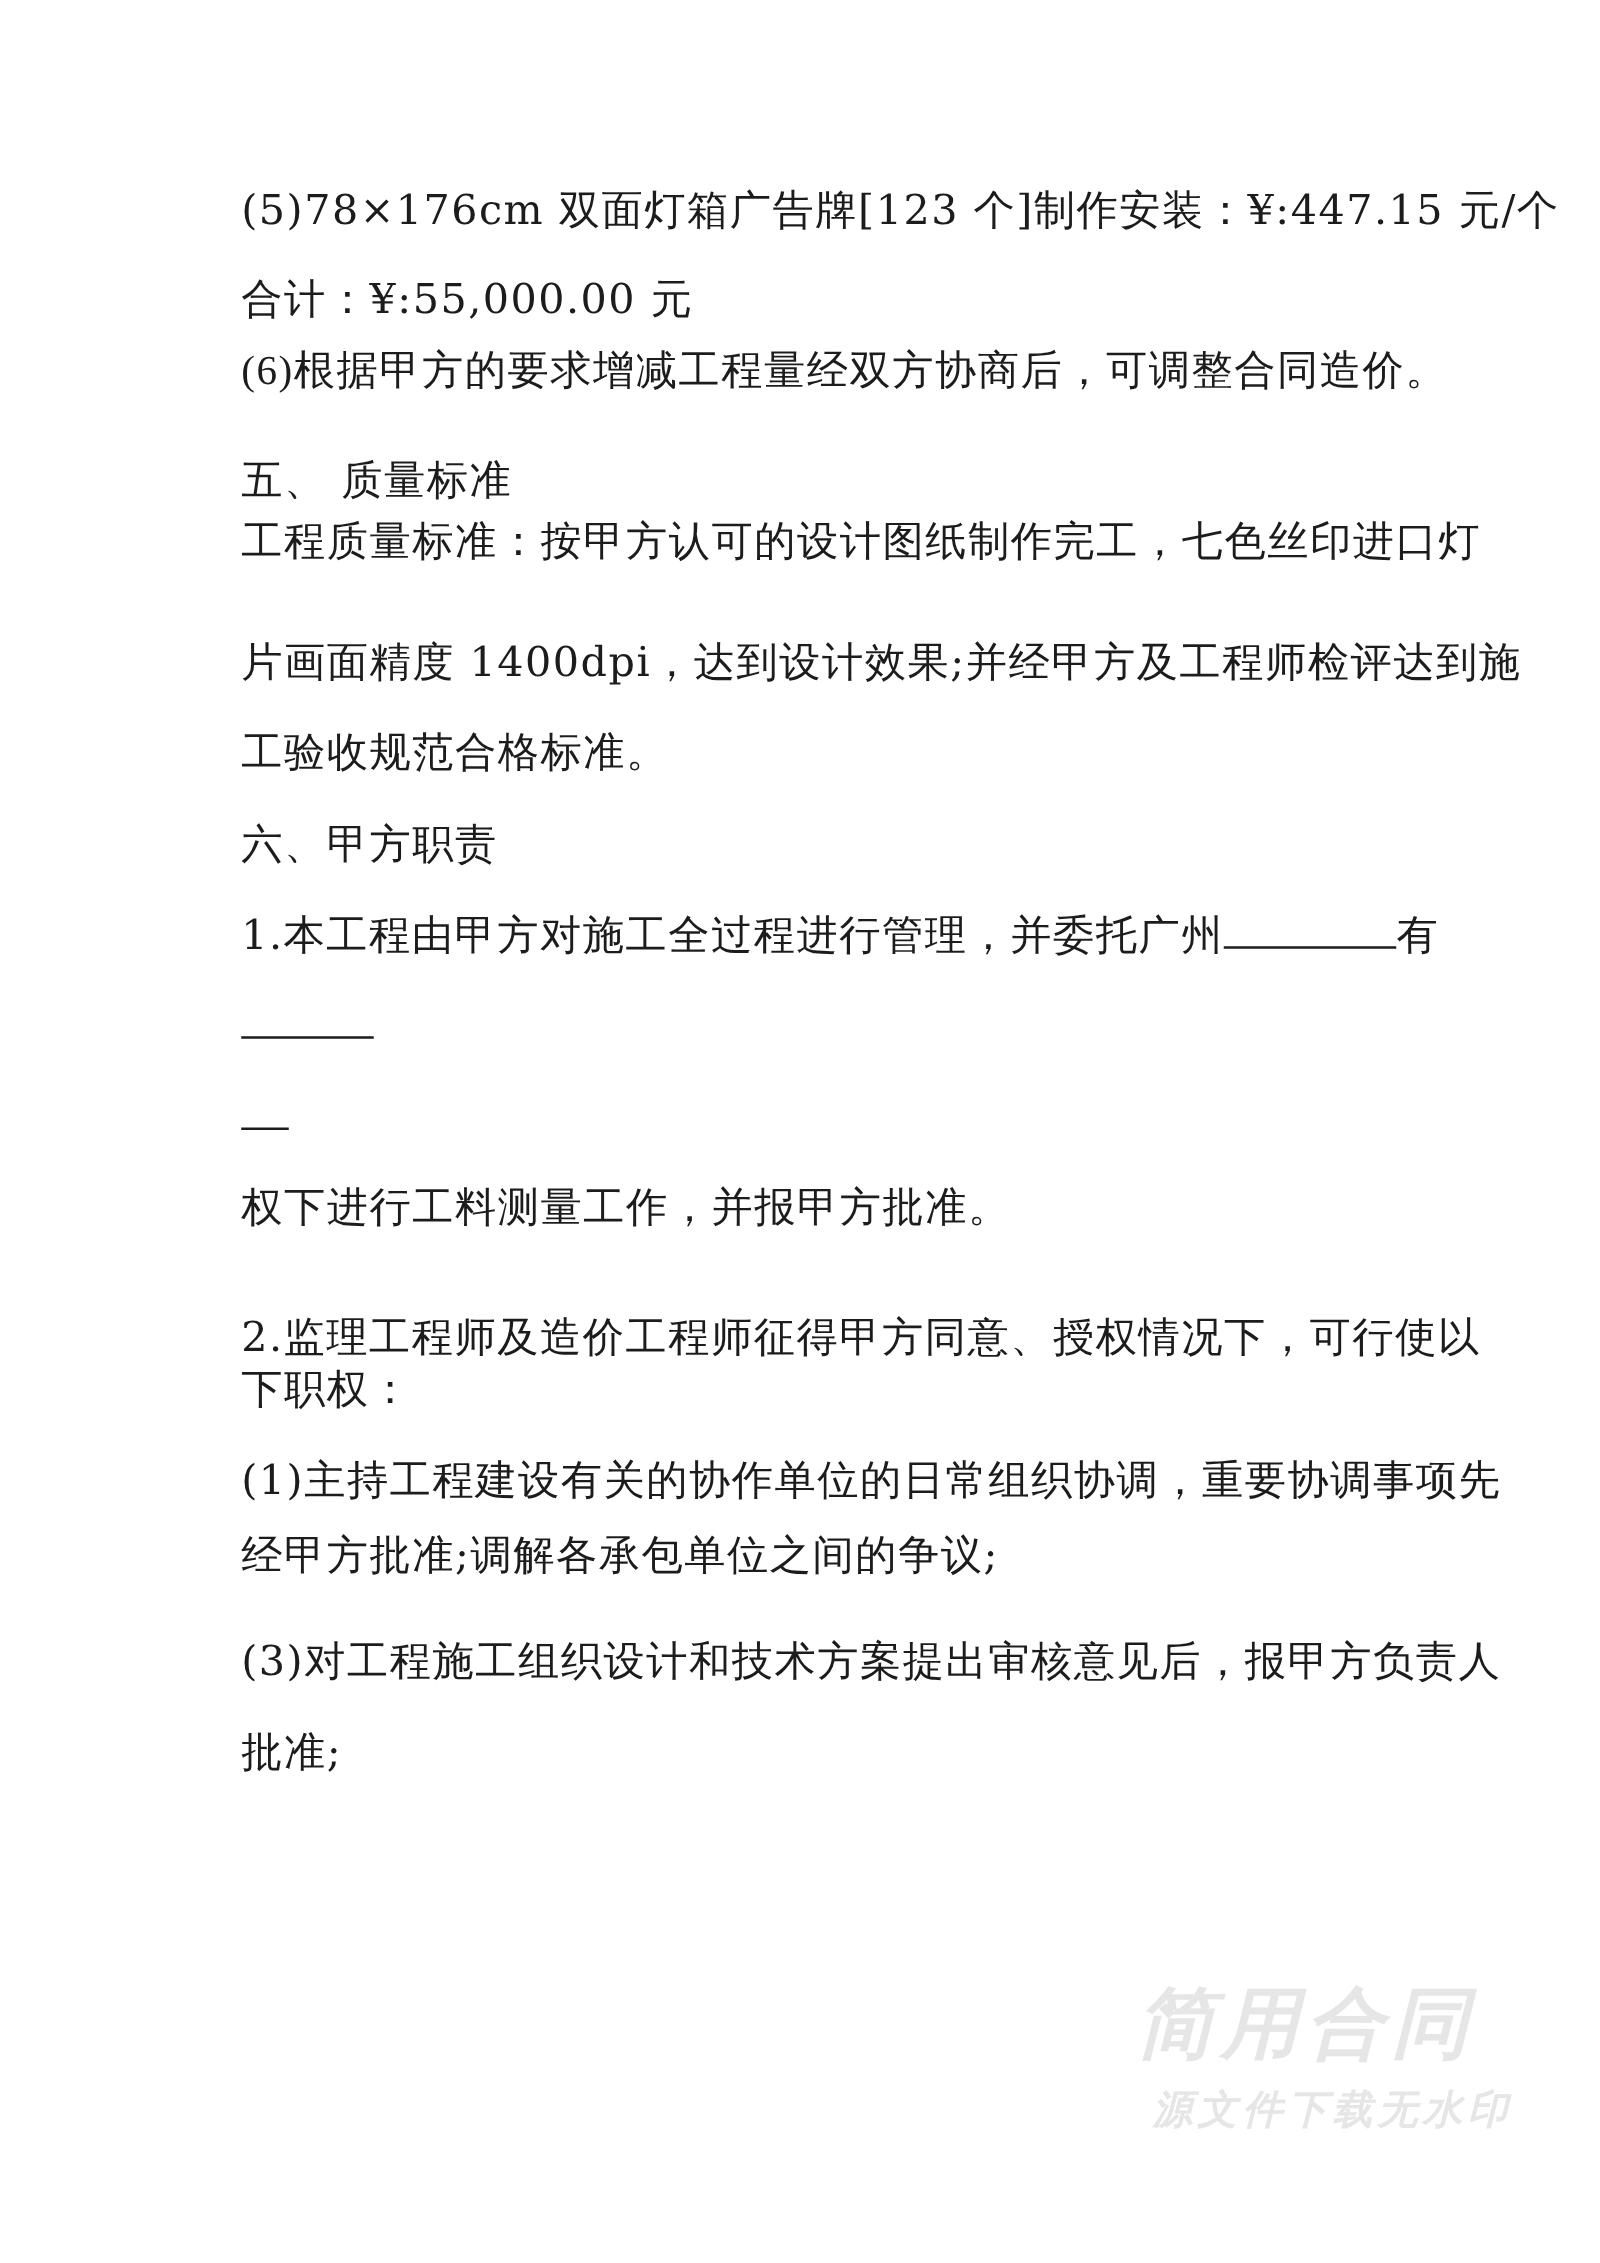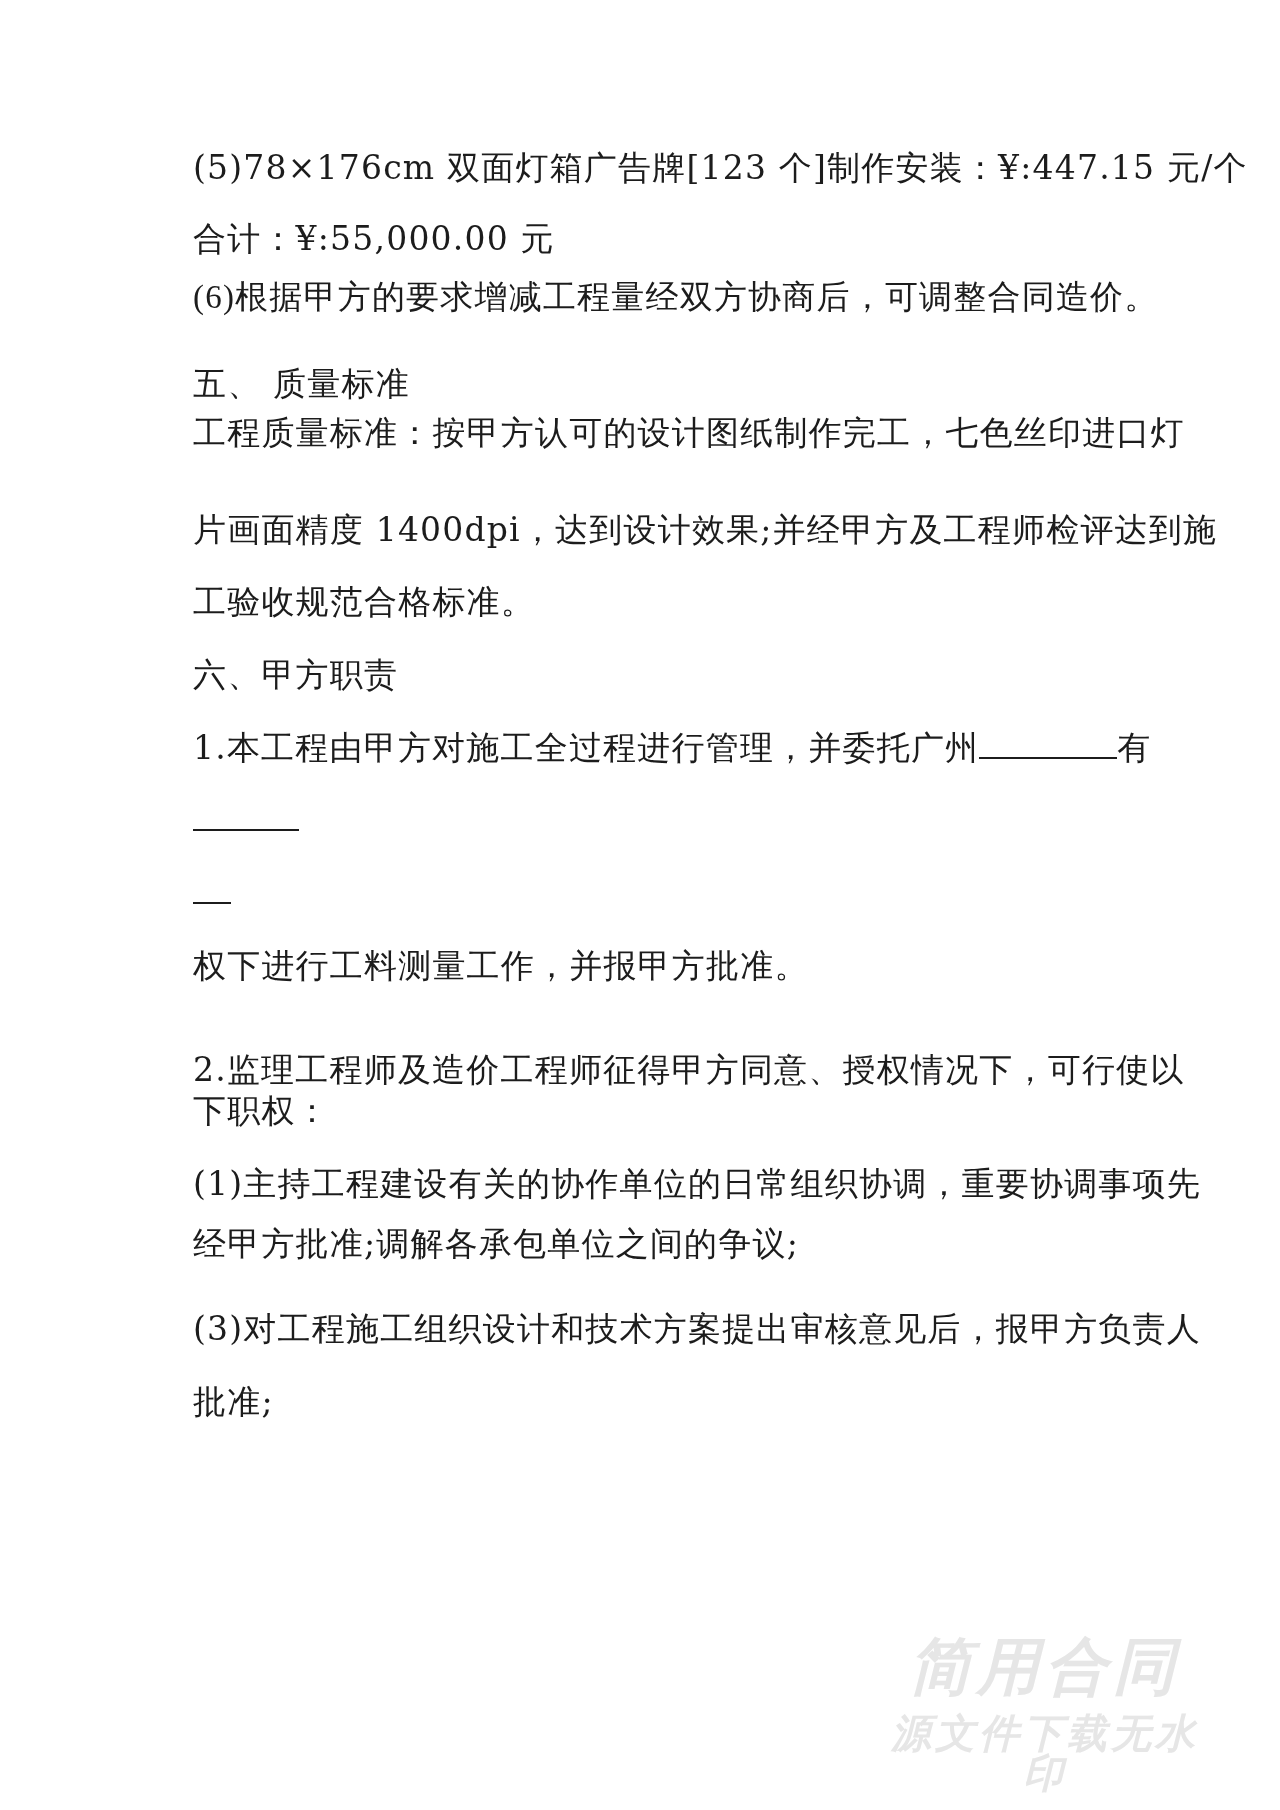--- a/index.html
+++ b/index.html
@@ -36,36 +36,36 @@
       height: 22px;
       vertical-align: baseline;
     }
     .watermark {
       position: absolute;
       left: 880px;
       top: 1585px;
       width: 330px;
       text-align: center;
       color: #e6e6e6;
-      font-family: Liberation Serif, serif;
+      font-family: Liberation Sans, sans-serif;
       font-weight: bold;
       font-style: italic;
       user-select: none;
-      margin-top: 47px;
     }
     .wm-main {
       font-size: 62px;
       letter-spacing: 6px;
       line-height: 70px;
     }
     .wm-sub {
-      font-size: 40px;
+      font-size: 32px;
       letter-spacing: 4px;
       line-height: 40px;
       margin-top: 12px;
+      text-align: right;
     }
   </style>
 </head>
 <body>
 
 <div class="page">
   <div class="line" style="top:153px;">(5)78×176cm 双面灯箱广告牌[123 个]制作安装：¥:447.15 元/个</div>
   <div class="line" style="top:224px;">合计：¥:55,000.00 元</div>
   <div class="line" style="top:282px;font-family:Liberation Serif, serif;">(6)根据甲方的要求增减工程量经双方协商后，可调整合同造价。</div>
   <div class="line" style="top:369px;">五、 质量标准</div>

